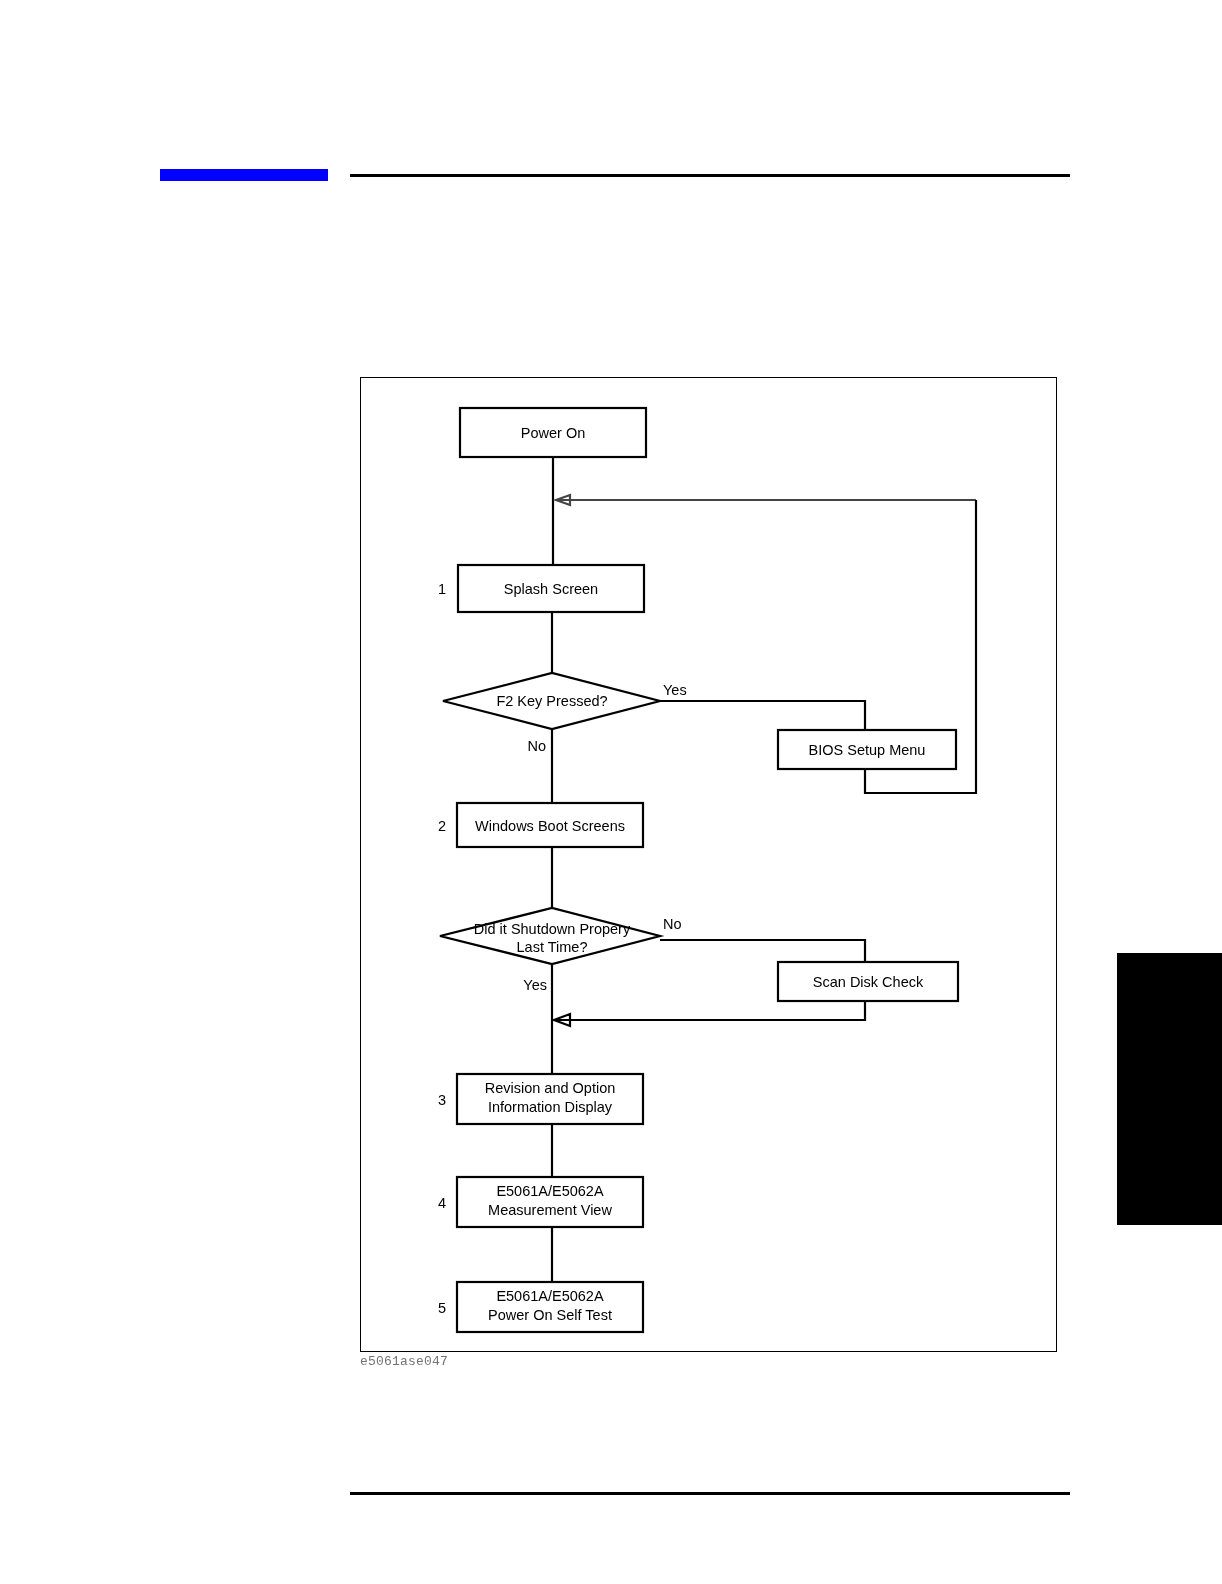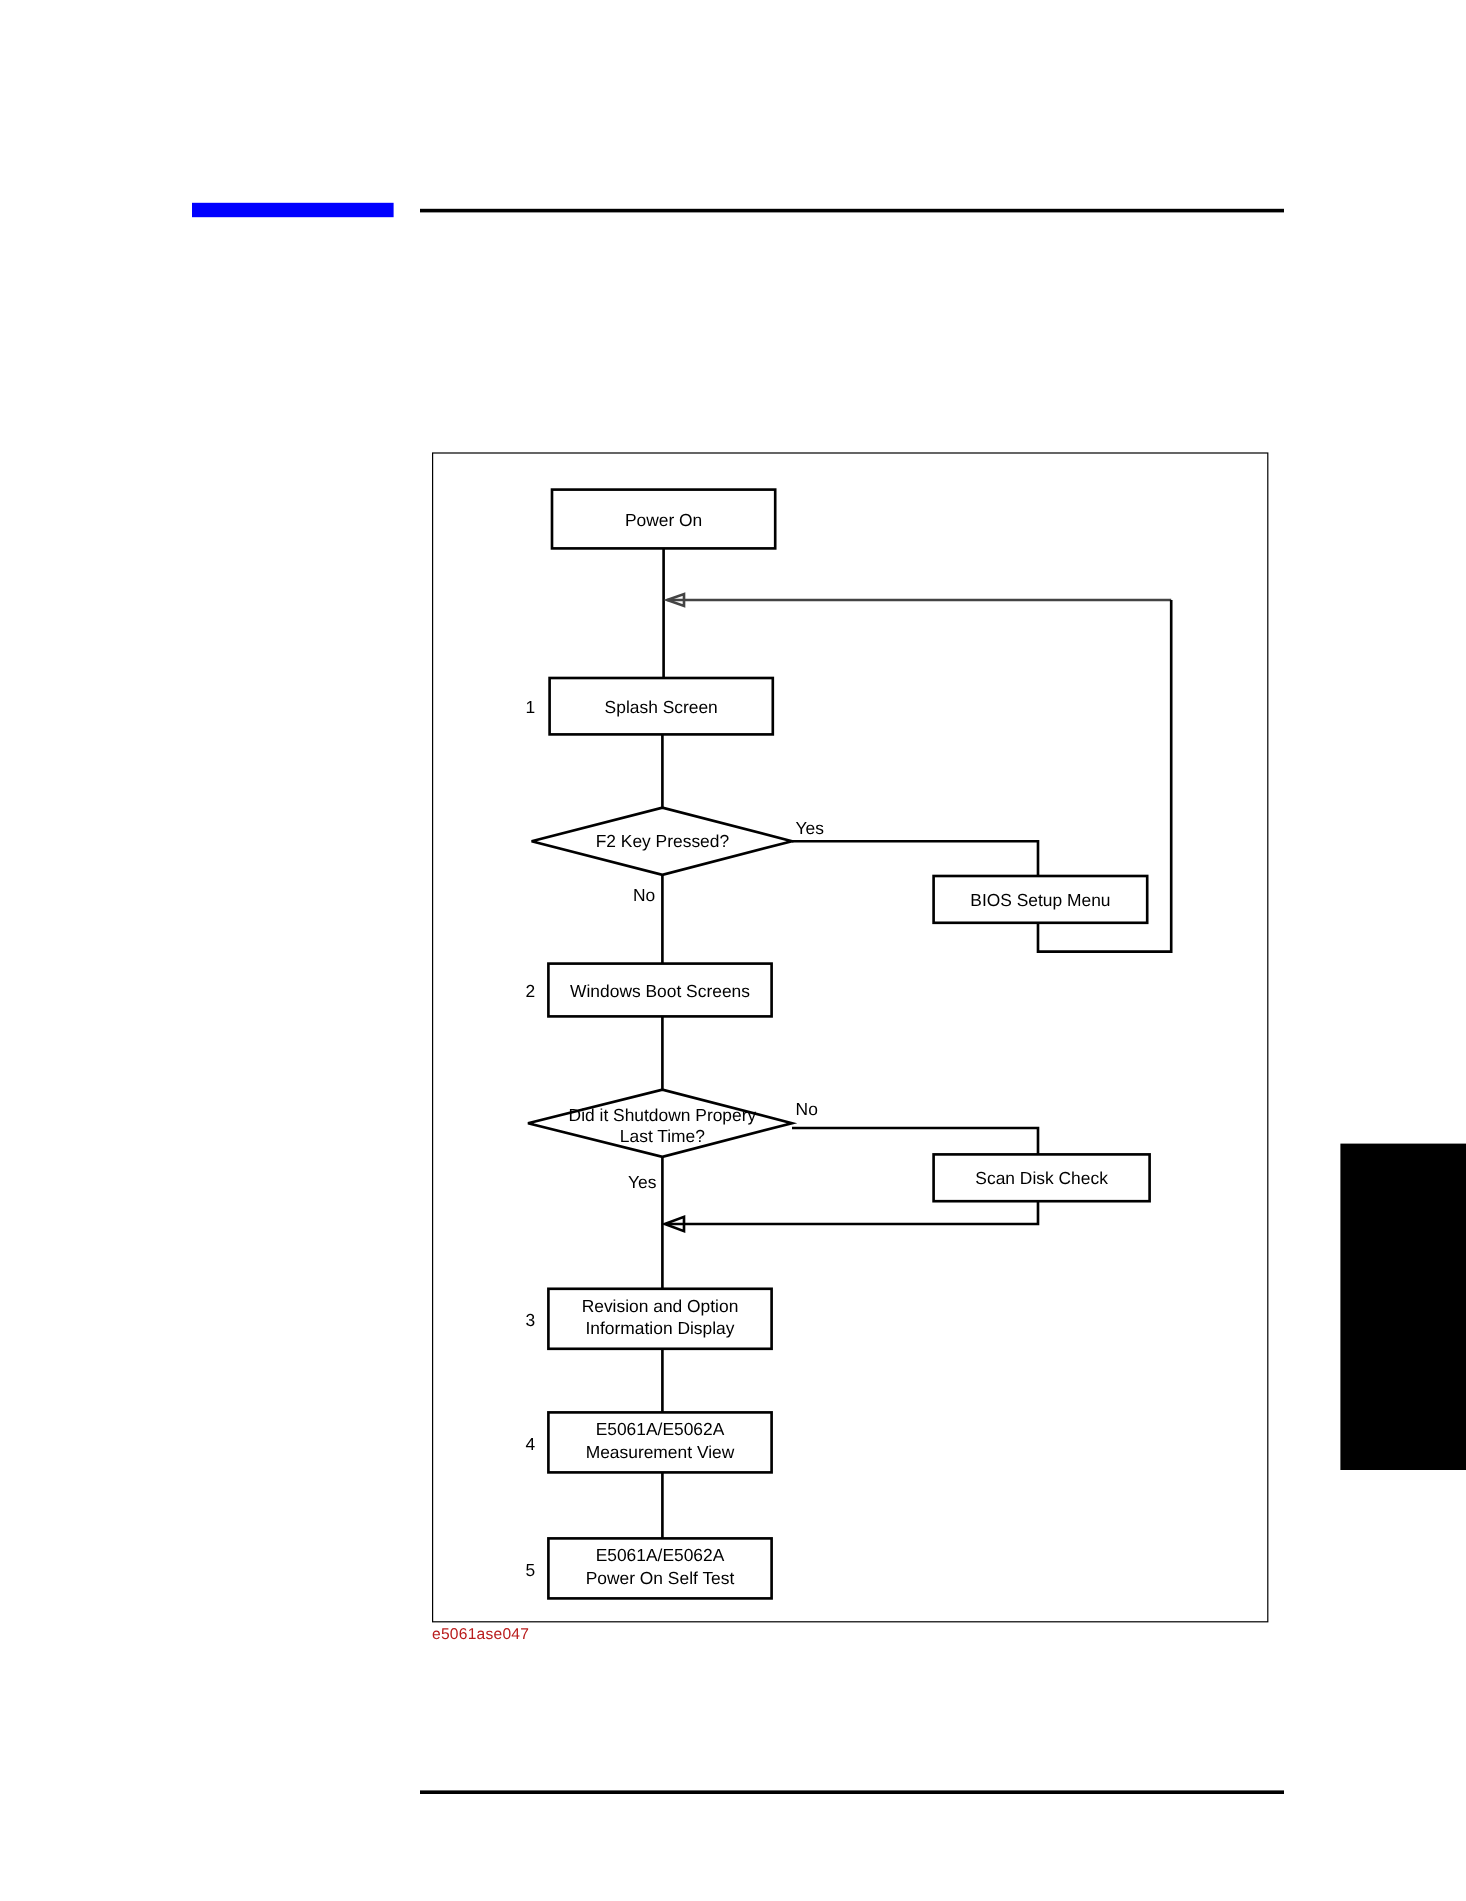--- a/index.html
+++ b/index.html
@@ -70,22 +70,23 @@
     box-sizing: border-box;
     background: #ffffff;
   }
 
   .fig-caption {
     position: absolute;
     left: 360px;
     top: 1354px;
     font-size: 13px;
     letter-spacing: 0.2px;
-    color: #b91c1c;
+    color: #737373;
     white-space: nowrap;
+    font-family: Liberation Mono, monospace;
   }
 
   
   .flow-svg {
     position: absolute;
     left: 360px;
     top: 377px;
     width: 697px;
     height: 975px;
   }

